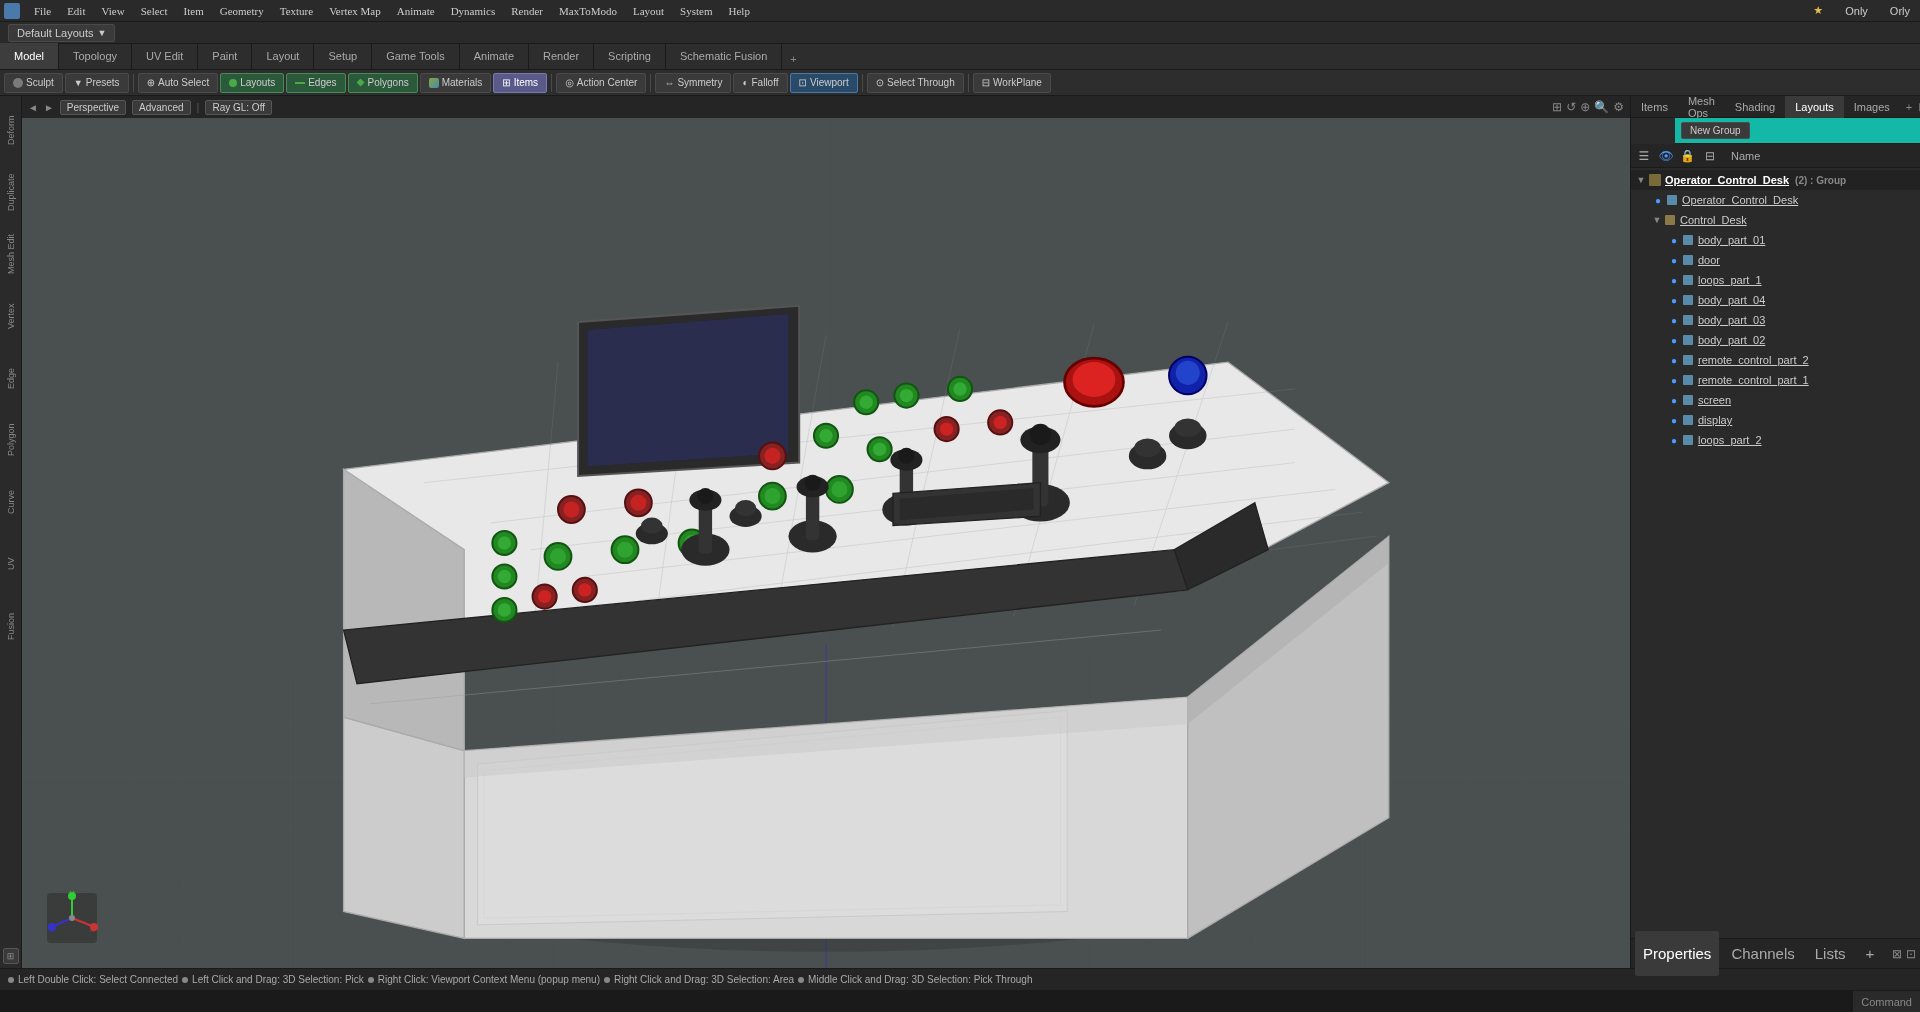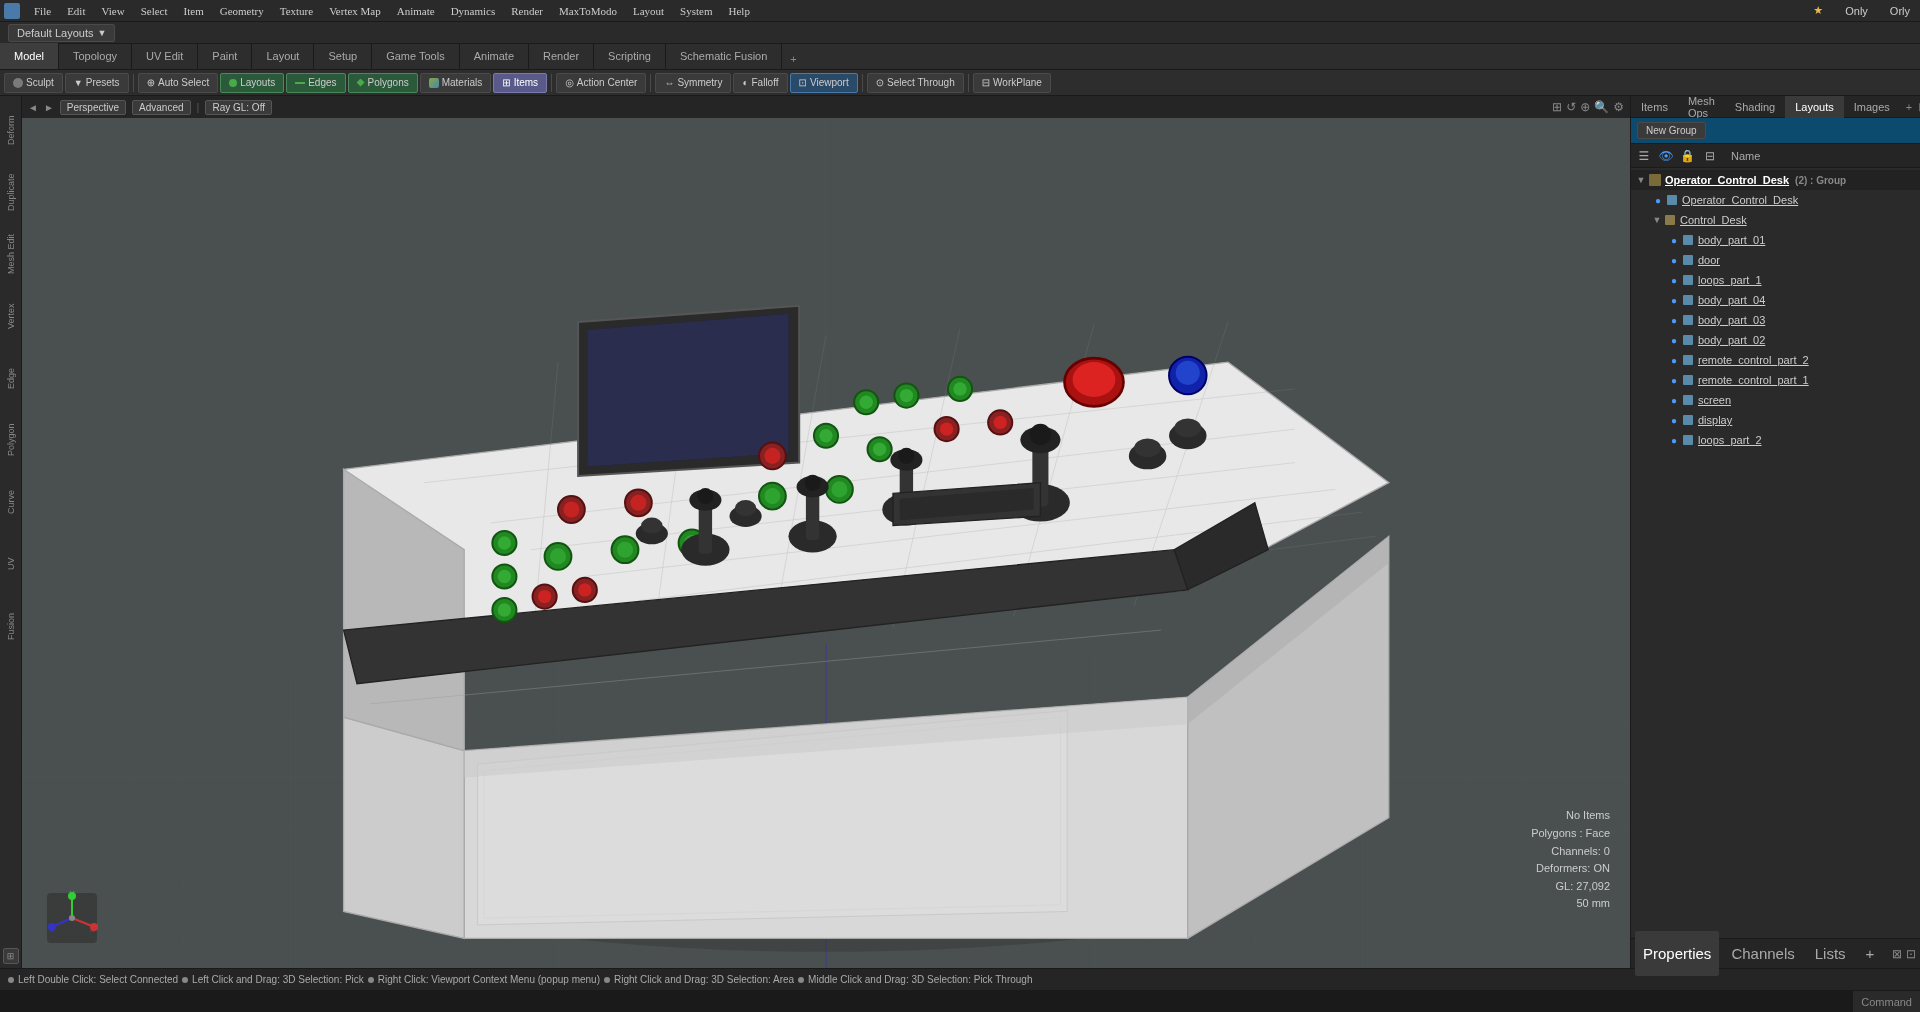--- a/index.html
+++ b/index.html
@@ -307,26 +307,27 @@
     .right-tab-icons {
       display: flex;
       gap: 4px;
       padding-right: 4px;
       align-items: center;
     }
 
     
     #groups-header {
       height: 26px;
-      background: #0c4a6e;
+      background: #14b8a6;
       display: flex;
       align-items: center;
       padding: 0 6px;
       gap: 6px;
       border-bottom: 1px solid #1a1a1a;
+      margin-left: 44px;
     }
     .groups-header-btn {
       padding: 2px 8px;
       background: #3a3a3a;
       border: 1px solid #4a4a4a;
       color: #cccccc;
       cursor: pointer;
       font-size: 10px;
       border-radius: 2px;
     }
@@ -746,28 +747,20 @@
 
           <path d="M 340 590 L 780 550 L 780 700 L 340 710 Z" fill="#dddddd" stroke="#bbb" stroke-width="0.5" opacity="0.8"></path>
           <path d="M 345 595 L 775 555 L 775 695 L 345 705 Z" fill="none" stroke="#ccc" stroke-width="0.3"></path>
 
           <path d="M 330 580 L 870 540 L 870 560 L 330 600 Z" fill="#c8c8c8" opacity="0.5"></path>
 
           <path d="M 870 540 L 1020 420 L 1020 440 L 870 560 Z" fill="#b0b0b0" opacity="0.7"></path>
         </svg>
 
         
-        <div id="viewport-info">
-          <div>No Items</div>
-          <div>Polygons : Face</div>
-          <div>Channels: 0</div>
-          <div>Deformers: ON</div>
-          <div>GL: 27,092</div>
-          <div>50 mm</div>
-        </div>
 
         
         <div id="viewport-gizmo">
           <svg width="60" height="60" viewBox="0 0 60 60">
             <rect x="5" y="5" width="50" height="50" rx="4" fill="#333" opacity="0.7"></rect>
 
             <line x1="30" y1="30" x2="50" y2="38" stroke="#cc3333" stroke-width="2"></line>
             <circle cx="52" cy="39" r="4" fill="#cc3333"></circle>
             <text x="50" y="44" fill="#cc3333" font-size="7" text-anchor="middle">X</text>
 

